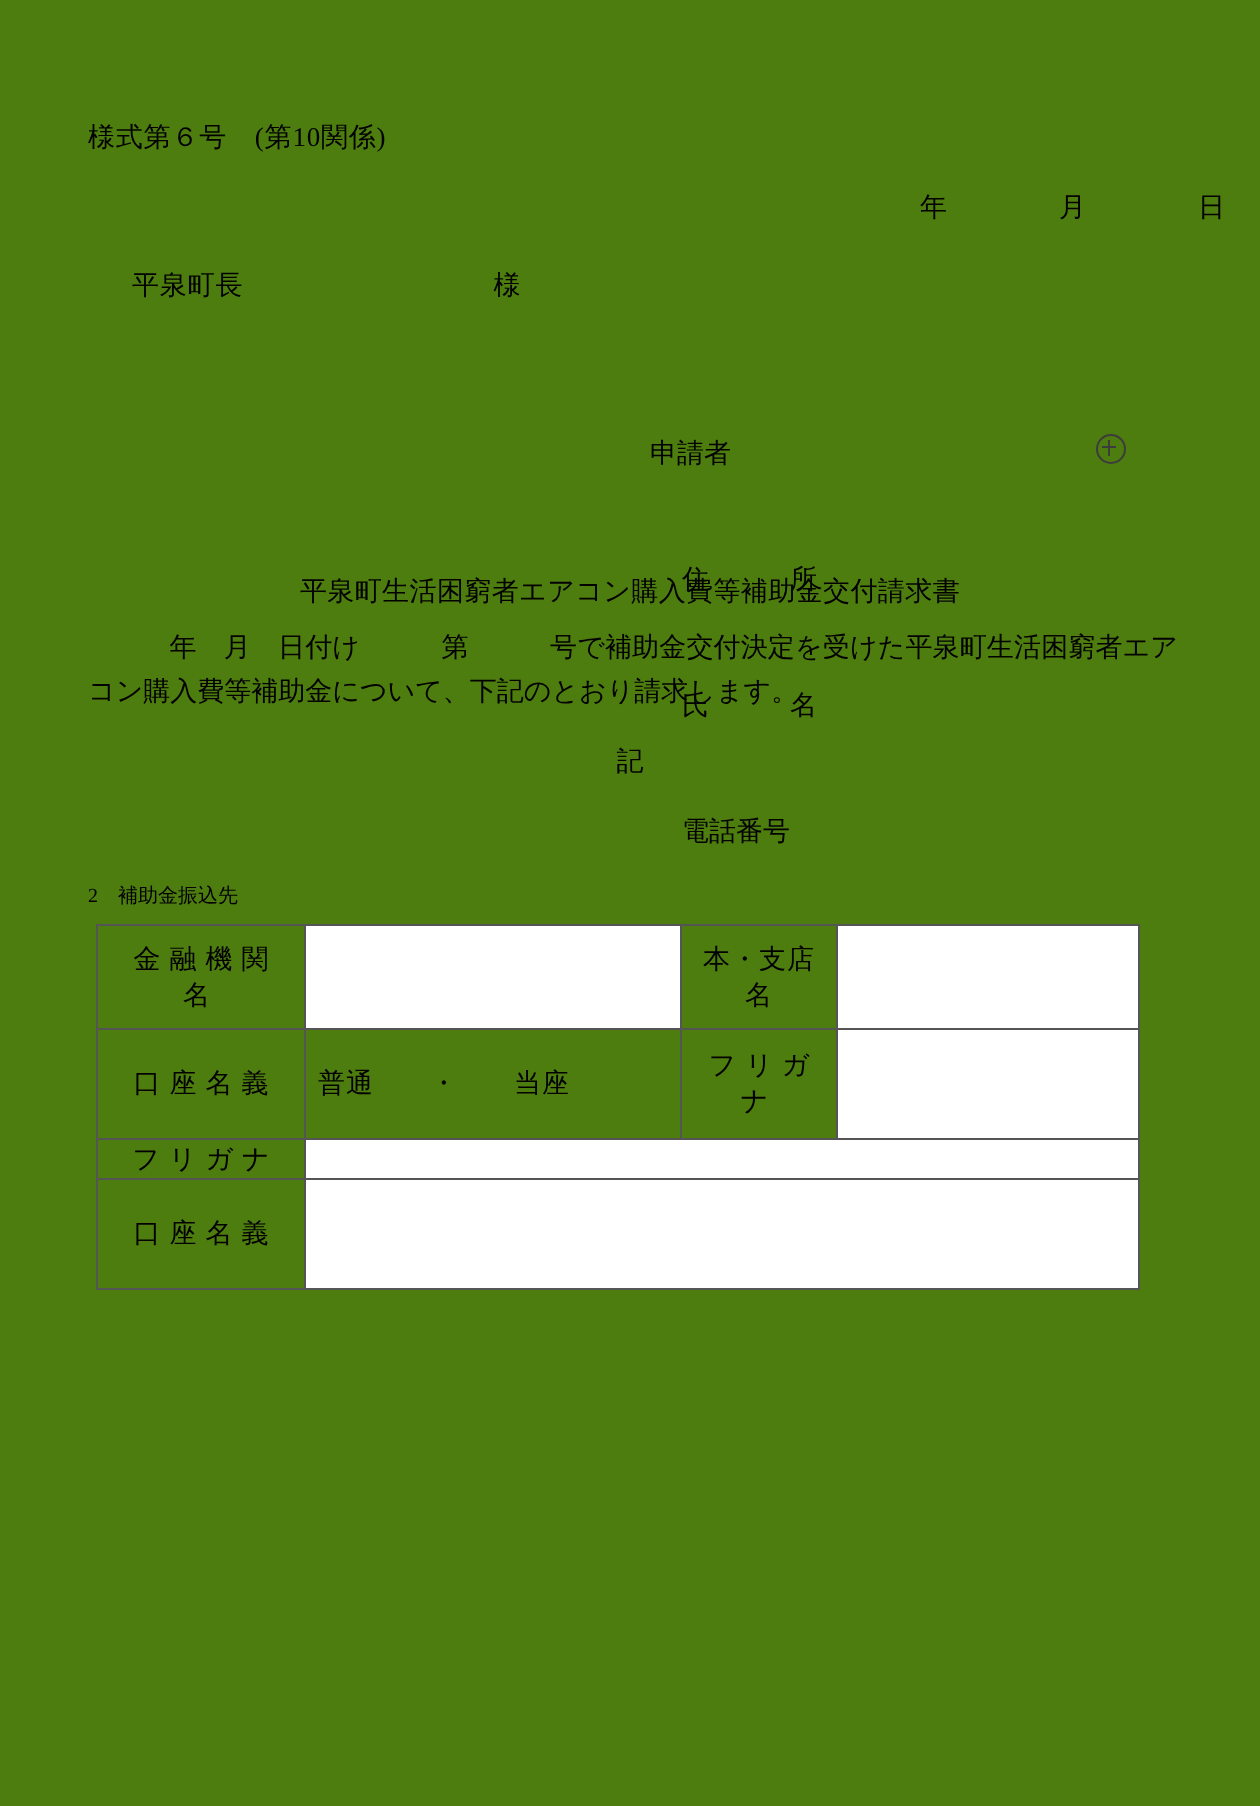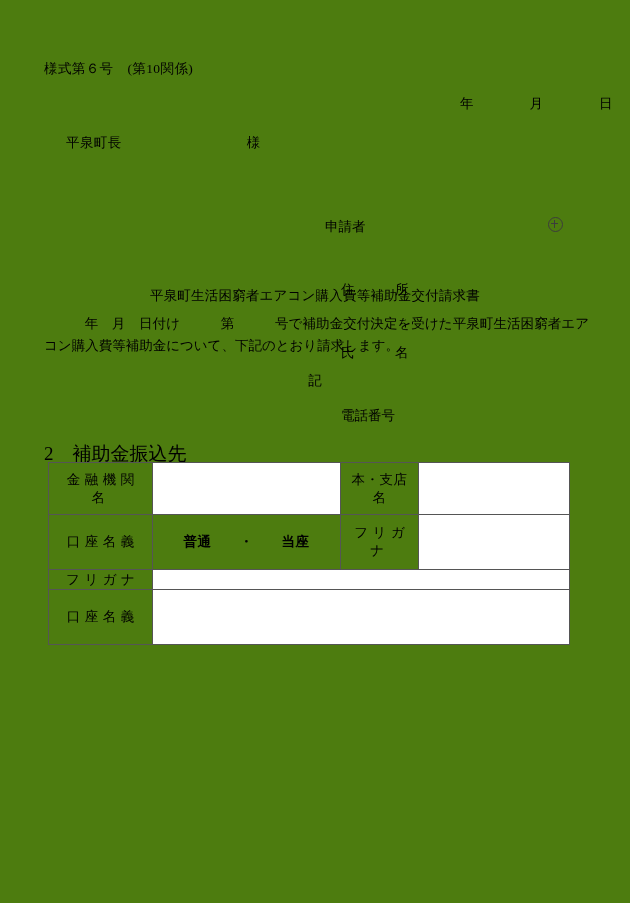--- a/index.html
+++ b/index.html
@@ -110,21 +110,21 @@
 
   
   .item-1 {
     left: 44px;
     top: 407px;
     font-size: 13.5px;
   }
   .item-2 {
     left: 44px;
     top: 441px;
-    font-size: 19px;
+    font-size: 10px;
   }
 
   
   #bank-table {
     position: absolute;
     left: 48px;
     top: 462px;
     width: 521px;
     border-collapse: collapse;
     table-layout: fixed;
@@ -138,21 +138,21 @@
   .lbl-cell {
     text-align: center;
     letter-spacing: 4.5px;
     text-indent: 4.5px;
   }
   .lbl-cell-tight {
     text-align: center;
     letter-spacing: 0.5px;
   }
   .val-cell { background: #ffffff; }
-  .type-cell { text-align: center; letter-spacing: 0.5px; font-weight: bold; }
+  .type-cell { text-align: left; letter-spacing: 0.5px; }
   .r-tall { height: 52px; }
   .r-short { height: 20px; }
   .r-mid { height: 55px; }
 </style>
 </head>
 <body>
 
 <div id="page">
 
   <div class="abs form-no">様式第６号　(第10関係)</div>

